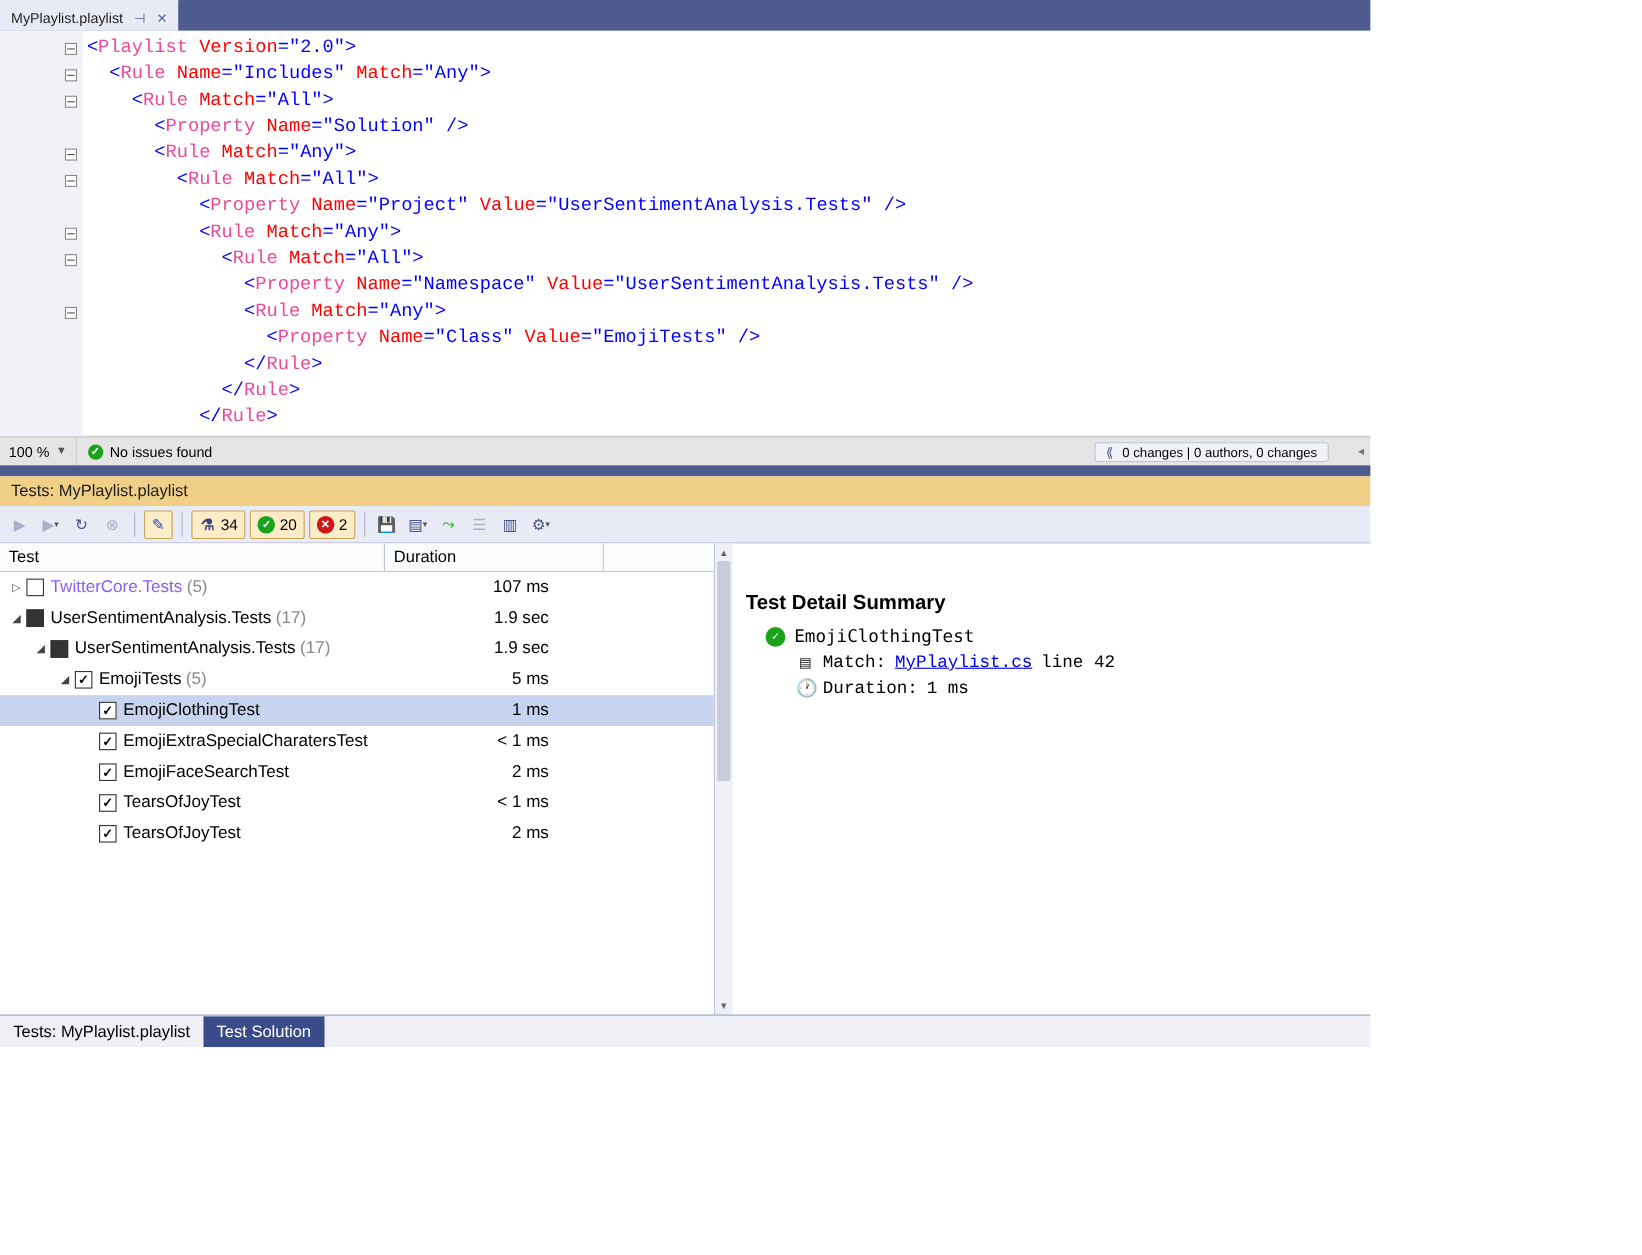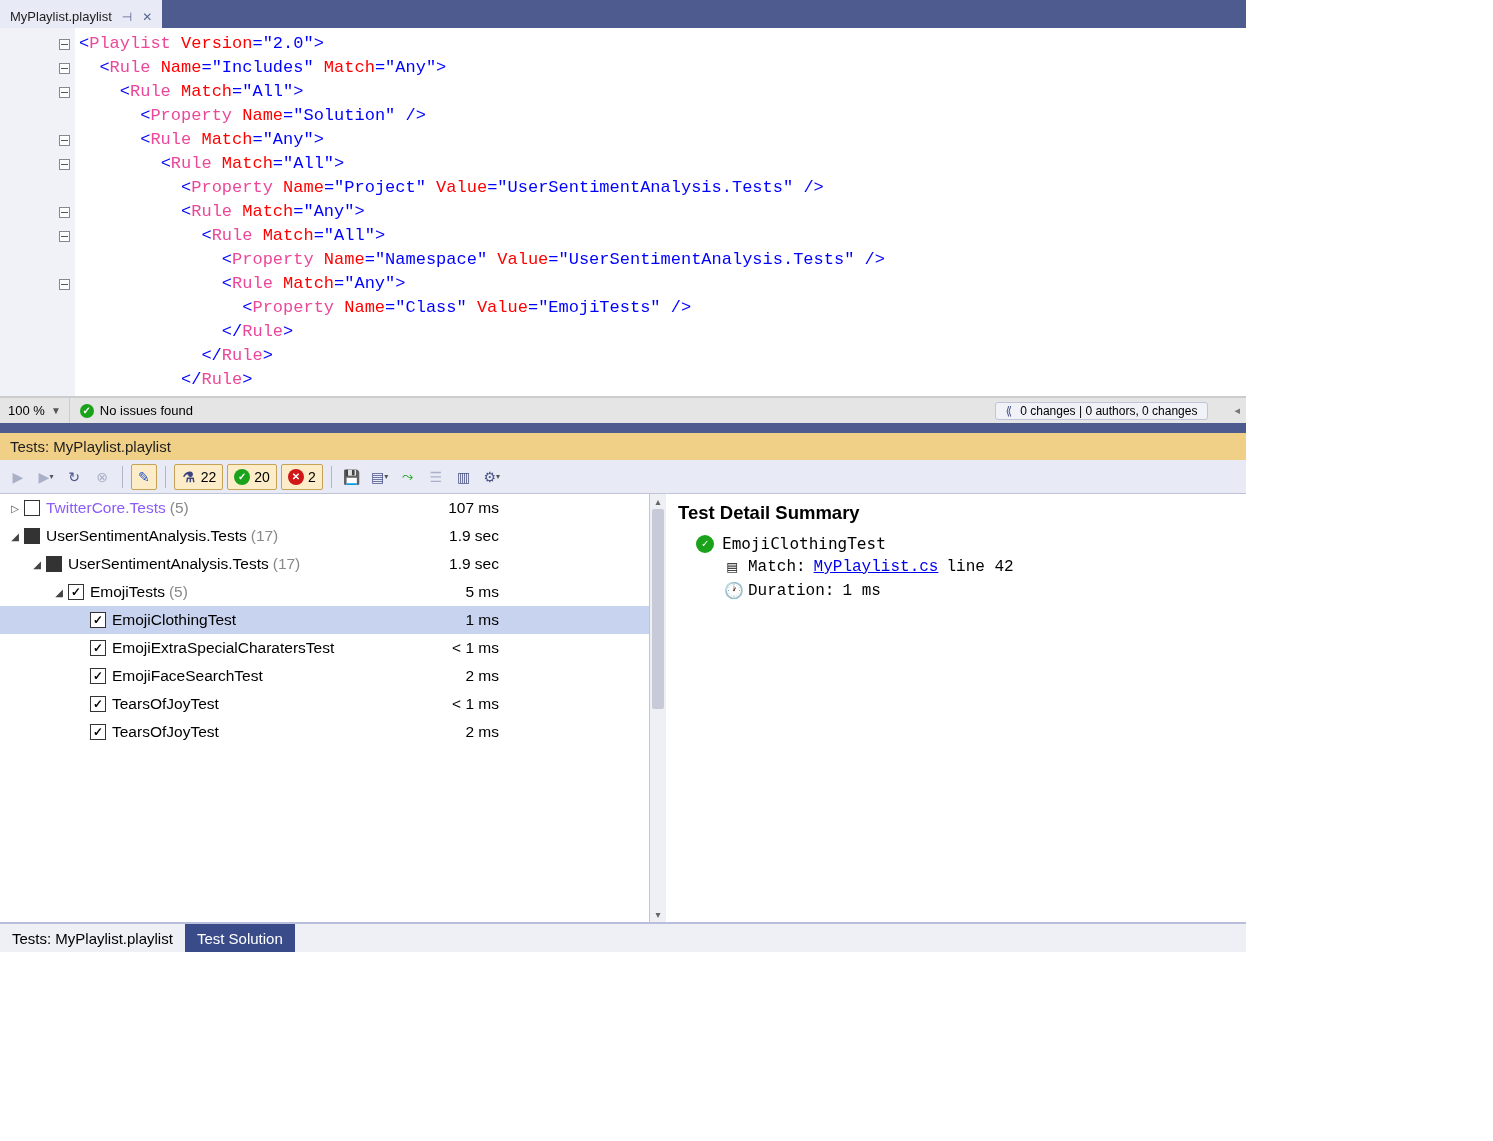--- a/index.html
+++ b/index.html
@@ -59,21 +59,21 @@
 .cbox.checked::after { content: "✓"; font-weight: bold; }
 .tree-label { flex: 0 0 auto; }
 .tree-label.dim { color: #8b5cf6; }
 .tree-count { color: #888; margin-left: 4px; }
 .tree-dur { position: absolute; right: 150px; }
 .scroll-stub { width: 16px; background: #eef0f6; display: flex; flex-direction: column; align-items: center; justify-content: space-between; padding: 2px 0; }
 .scroll-arrow { font-size: 10px; color: #666; }
 .scroll-thumb { background: #c8cad8; width: 12px; flex: 0 0 200px; margin-top: 2px; border-radius: 2px;}
 
 .detail-panel { flex: 1; padding: 8px 12px; }
-.detail-title { font-weight: 600; font-size: 18.5px; margin-bottom: 8px; }
+.detail-title { font-weight: 600; font-size: 18.5px; margin-bottom: 8px; margin-top: 35px; }
 .detail-row { display: flex; align-items: center; padding: 2px 0 2px 18px; gap: 8px; font-size: 16px; font-family: Consolas, "Courier New", monospace; }
 .detail-row .ic { width: 16px; text-align: center; color: #444; }
 .link { color: #0000ee; text-decoration: underline; cursor: pointer; }
 .checkball { width: 18px; height: 18px; border-radius: 50%; background: #1aa31a; color: white; display: inline-flex; align-items: center; justify-content: center; font-size: 11px; font-weight: bold; }
 
 .bottom-tabs { height: 28px; background: #eef0f6; display: flex; align-items: stretch; font-size: 15px; }
 .btab { padding: 4px 12px; background: #eef0f6; cursor: pointer; display: flex; align-items: center; }
 .btab.active { background: #3a4b8a; color: #fff; }
 .splitter { height: 2px; background: #b8bedb; }
 </style>
@@ -151,41 +151,46 @@
   <span class="tb-btn disabled">▶<span class="tb-dd">▾</span></span>
   <span class="tb-btn">↻</span>
   <span class="tb-btn disabled">⊗</span>
   <span class="tb-sep"></span>
   <span class="pill edit">
       <span style="color:#1a4cc9">✎</span>
     </span>
   <span class="tb-sep"></span>
   <span class="pill">
       <span class="pill-icon flask">⚗</span>
-      <span>22</span>
+      <span>34</span>
     </span>
   <span class="pill">
       <span class="pill-icon pass">✓</span>
       <span>20</span>
     </span>
   <span class="pill">
       <span class="pill-icon fail">✕</span>
       <span>2</span>
     </span>
   <span class="tb-sep"></span>
   <span class="tb-btn" style="color:#1a4cc9">💾</span>
   <span class="tb-btn">▤<span class="tb-dd">▾</span></span>
   <span class="tb-btn" style="color:#1aa31a">⤳</span>
   <span class="tb-btn disabled">☰</span>
   <span class="tb-btn">▥</span>
   <span class="tb-btn">⚙<span class="tb-dd">▾</span></span>
 </div>
 
 <div class="explorer">
   <div class="tree-panel">
+    <div class="tree-head">
+      <div class="th test">Test</div>
+      <div class="th dur">Duration</div>
+      <div class="th" style="width:100px;border-right:none"></div>
+    </div>
     <div class="tree-body" id="tree">
         <div class="tree-row">
           <span style="width: 10px; display: inline-block;"></span>
           <span class="tri">▷</span>
           <span class="cbox empty"></span>
           <span class="tree-label dim">TwitterCore.Tests</span>
           <span class="tree-count"> (5)</span>
           <span class="tree-dur">107 ms</span>
         </div>
         <div class="tree-row">

